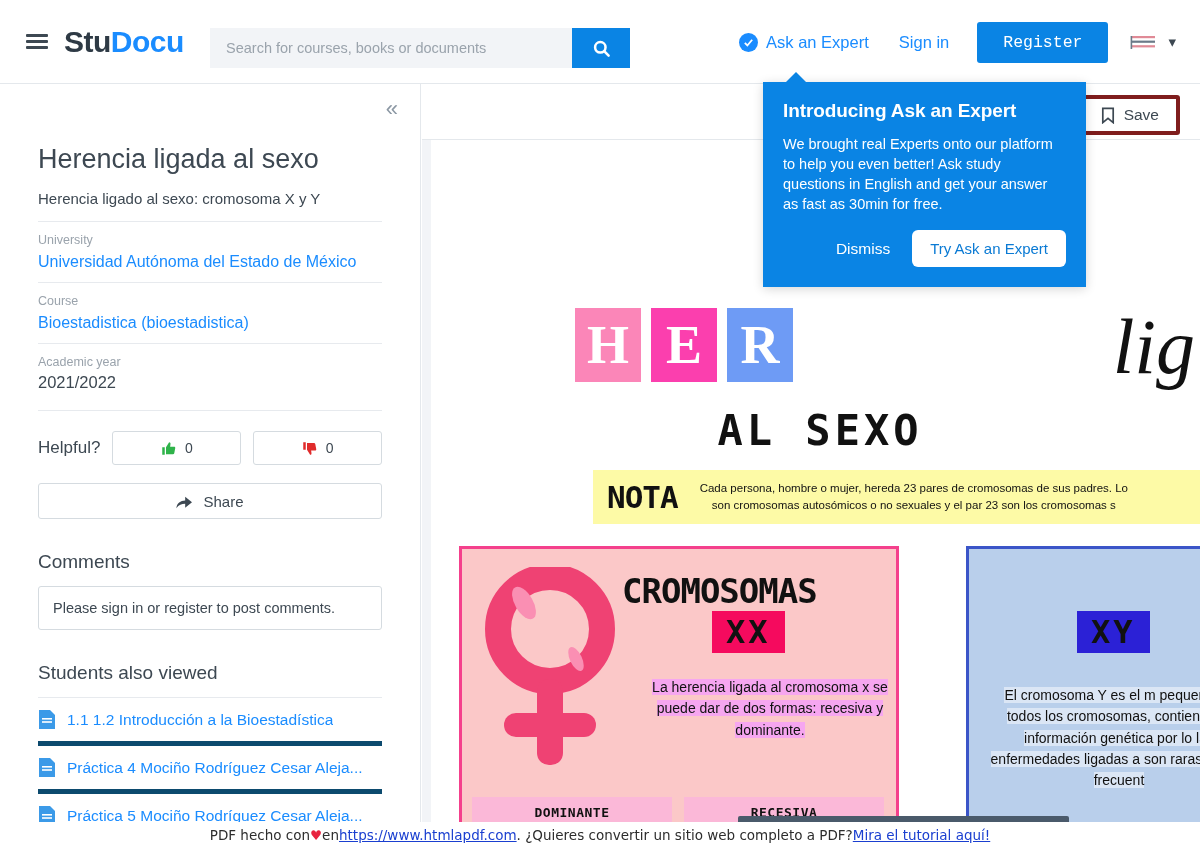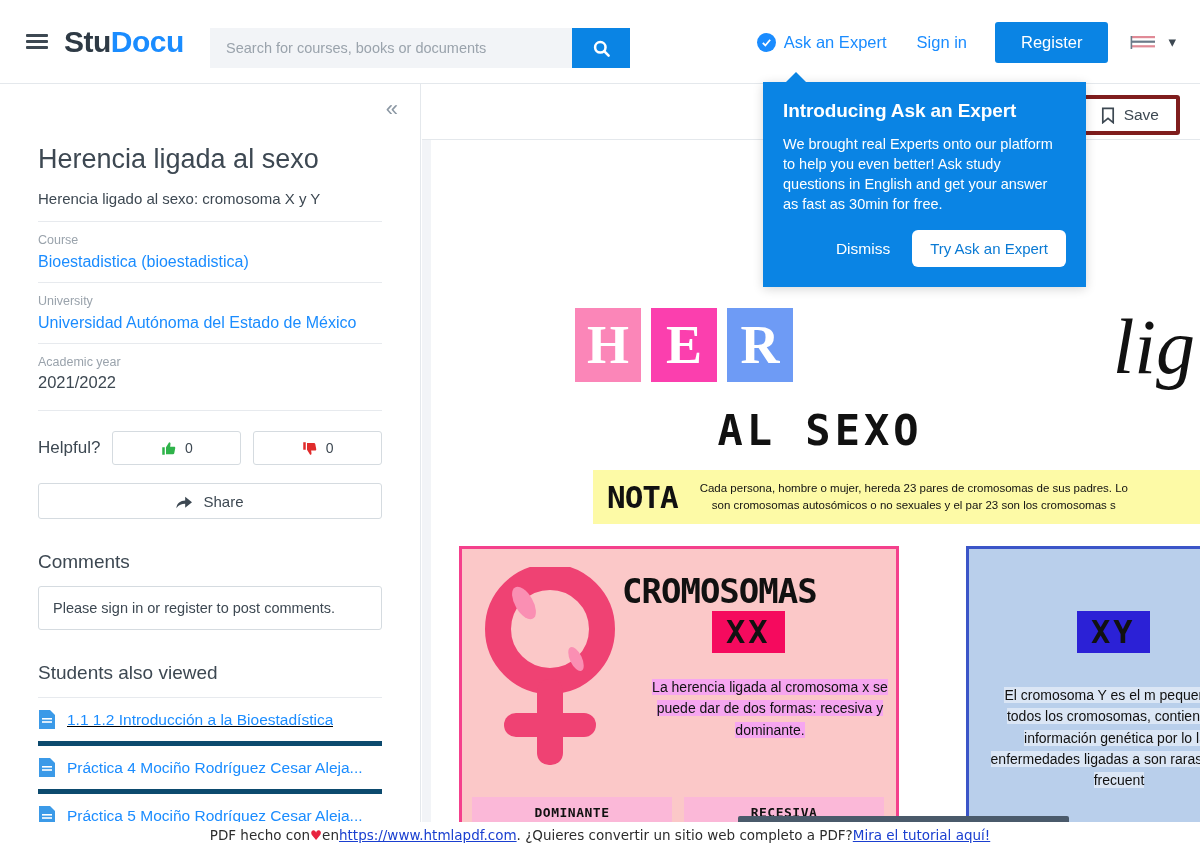--- a/index.html
+++ b/index.html
@@ -47,21 +47,21 @@
     color:#1a8cff; font-size:16.5px; margin-right: 30px;
   }
   .chk {
     width:19px; height:19px; border-radius:50%; background:#1a8cff;
     display:flex; align-items:center; justify-content:center;
   }
   .signin { color:#1a8cff; font-size:16.5px; cursor:pointer; margin-right: 28px; }
   .register {
     background:#0a84e4; color:#fff; border:none; border-radius:3px;
     padding: 11px 26px; font-size:16.5px; cursor:pointer;
-    font-family:Liberation Sans, sans-serif; margin-right: 22px;
+    font-family:Liberation Mono, monospace; margin-right: 22px;
   }
   .flag-sel { display:flex; align-items:center; gap:12px; cursor:pointer; margin-right: 6px; }
   .flag { width:26px; height:17px; position:relative; }
   .chev { color:#3d4852; font-size: 15px; }
 
   
   .tooltip {
     position:absolute; left:763px; top:82px; width:323px;
     background:#0a84e4; color:#fff; padding:18px 20px 20px 20px;
     z-index: 60; box-shadow: 0 2px 10px rgba(0,0,0,.16);
@@ -117,21 +117,21 @@
   .sec-head { font-size:19px; color:#3d4852; margin-top:32px; margin-bottom:13px; }
   .comment-box {
     border:1px solid #d5dbe0; border-radius:3px; padding:13px 14px;
     font-size:14.5px; color:#3d4852;
   }
   .sav-list { margin-top: 6px; }
   .sav-item {
     display:flex; align-items:center; gap:11px; padding:11px 0;
     border-top:5px solid #0c4a6e; cursor:pointer;
   }
-  .sav-item:first-child { border-top:1px solid #e7eaee;text-decoration:underline; }
+  .sav-item:first-child { border-top:1px solid #e7eaee; }
   .sav-text { font-size:15.5px; color:#1a8cff; white-space:nowrap; overflow:hidden; }
 
   
   .viewer {
     position:absolute; left:422px; top:84px; width:778px; height:764px;
     background:#f2f4f7;
   }
   .viewer-top {
     position:absolute; left:0; top:0; width:778px; height:56px;
     background:#fff; border-bottom:1px solid #e4e8ec;
@@ -303,26 +303,26 @@
     </div>
   </div>
 
   <div class="sidebar">
     <div class="collapse-btn">«</div>
     <div class="sb-inner">
       <div class="doc-title">Herencia ligada al sexo</div>
       <div class="doc-sub">Herencia ligado al sexo: cromosoma X y Y</div>
 
       <div class="meta-row">
+        <div class="meta-label">University</div>
+        <div class="meta-value">Universidad Autónoma del Estado de México</div>
+      </div>
+      <div class="meta-row">
         <div class="meta-label">Course</div>
         <div class="meta-value">Bioestadistica (bioestadistica)</div>
-      </div>
-      <div class="meta-row">
-        <div class="meta-label">University</div>
-        <div class="meta-value">Universidad Autónoma del Estado de México</div>
       </div>
       <div class="meta-row">
         <div class="meta-label">Academic year</div>
         <div class="meta-value plain">2021/2022</div>
       </div>
 
       <div class="helpful-row">
         <div class="helpful-label">Helpful?</div>
         <div class="vote-btn">
           <svg width="15" height="15" viewBox="0 0 24 24" fill="#2fb34a">

